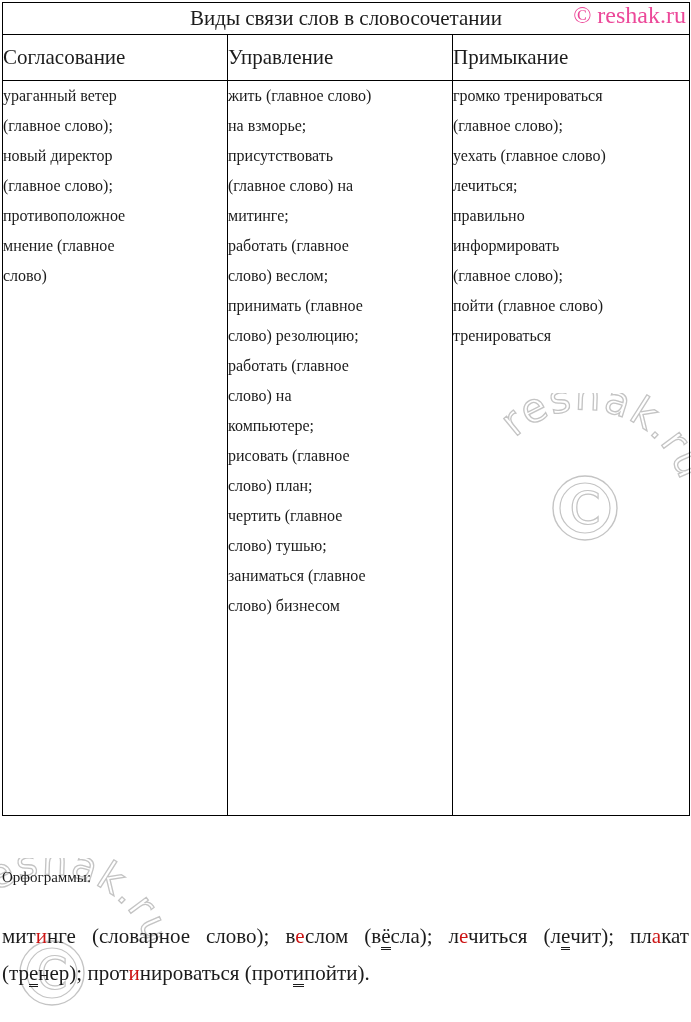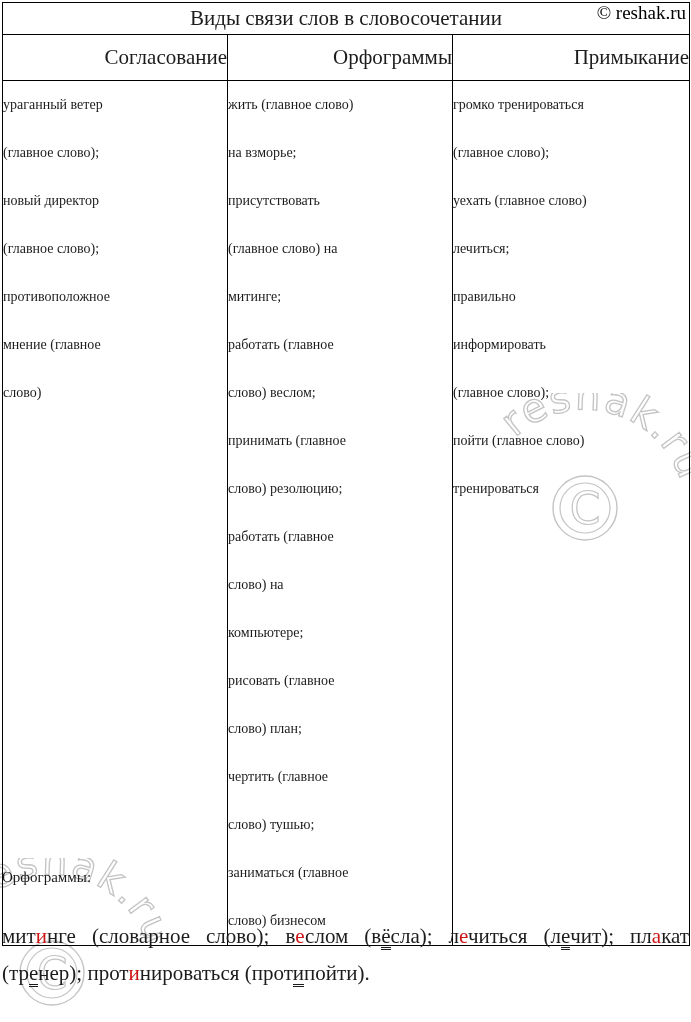--- a/index.html
+++ b/index.html
@@ -14,32 +14,32 @@
     border-collapse:collapse; table-layout:fixed;
   }
   table.types td, table.types th {
     border:1.6px solid #000; padding:0; font-weight:normal;
   }
   td.title-cell {
     height:31px; text-align:center; vertical-align:middle;
     font-size:21px;
   }
   th.col-head {
-    height:45px; text-align:right; vertical-align:middle;
+    height:45px; text-align:left; vertical-align:middle;
     font-size:21px;
     margin-left:34px;
   }
   td.body-cell {
     height:734px; vertical-align:top; padding:5px 8px 0 9px;
-    font-size:14px; line-height:48px; white-space:pre-line;margin-top:8px;
+    font-size:16px; line-height:30px; white-space:pre-line;margin-top:8px;
   }
   col.c1 { width:225px; } col.c2 { width:225px; } col.c3 { width:237px; }
   
   .site-stamp {
-    position:absolute; top:2px; right:5px; font-size:19px; color:#000000;
+    position:absolute; top:2px; right:5px; font-size:24px; color:#ec4899;
     z-index:3;
   }
   
   .bottom {
     position:absolute; top:864px; left:2px; width:687px; z-index:2;
   }
   .ortho-heading { font-size:15px; line-height:26px; }
   .ortho-lines { margin-top:28px; font-size:21px; }
   .oline { line-height:37px; }
   .oline.jline { text-align:justify; text-align-last:justify; }
@@ -94,21 +94,21 @@
           <col class="c1">
           <col class="c2">
           <col class="c3">
         </colgroup>
       <tbody>
           <tr>
         <td class="title-cell" colspan="3">Виды связи слов в словосочетании</td>
       </tr>
       <tr>
         <th class="col-head">Согласование</th>
-        <th class="col-head">Орфограммы</th>
+        <th class="col-head">Управление</th>
         <th class="col-head">Примыкание</th>
       </tr>
       <tr>
         <td class="body-cell">ураганный ветер
 (главное слово);
 новый директор
 (главное слово);
 противоположное
 мнение (главное
 слово)</td>

